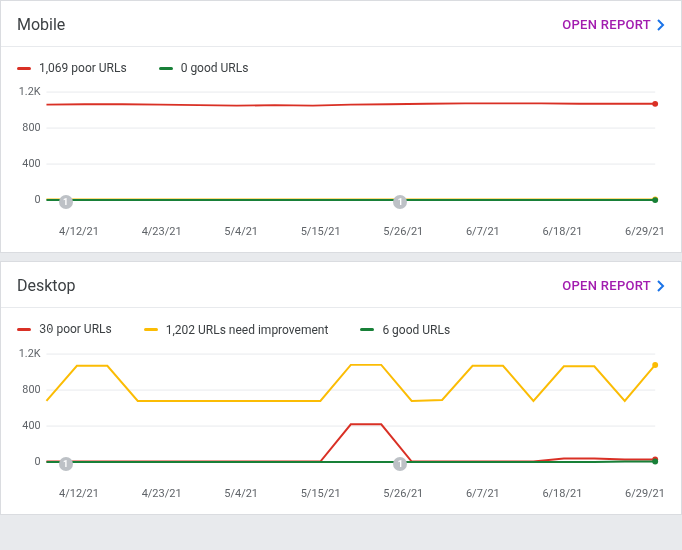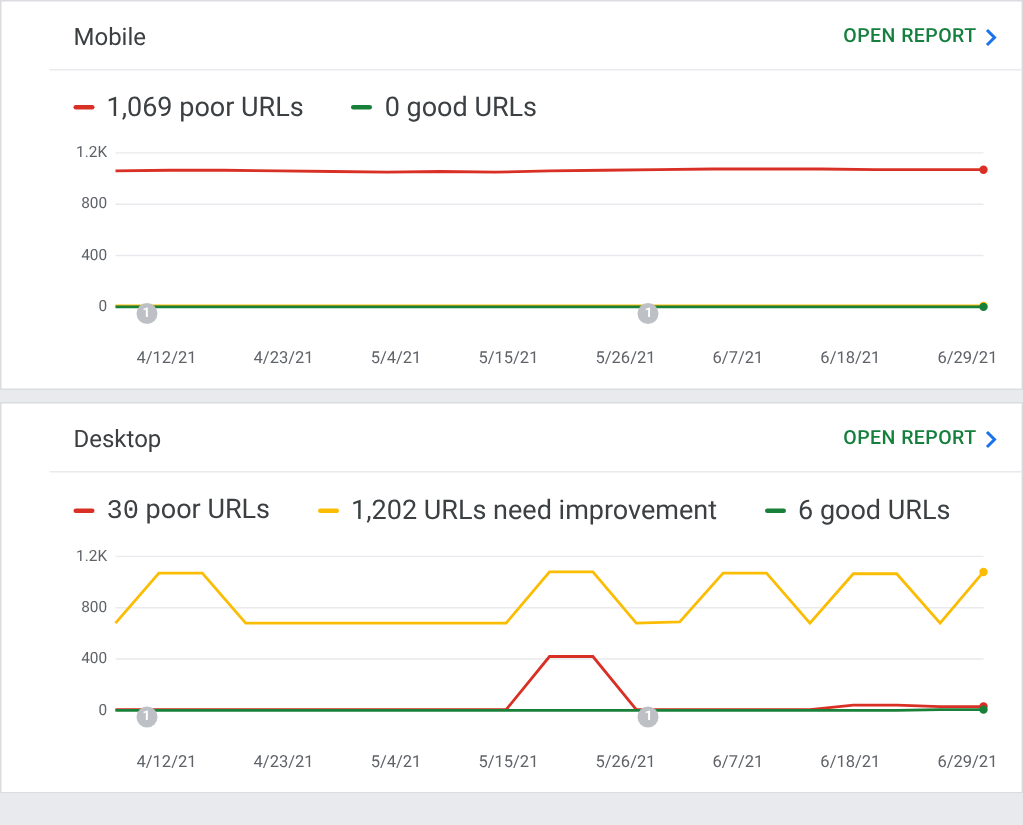--- a/index.html
+++ b/index.html
@@ -7,54 +7,53 @@
     margin: 0;
     font-family: Roboto, Arial, sans-serif;
     background: #e8eaed;
     font-size: 13px;
     color: #3c4043;
   }
   .card {
     background: #fff;
     margin: 0 0 8px 0;
     border: 1px solid #dadce0;
-    padding-left: 32px;
   }
   .card-header {
     display: flex;
     justify-content: space-between;
     align-items: center;
     padding: 14px 16px 12px 16px;
     border-bottom: 1px solid #e8eaed;
   }
   .card-title {
     font-size: 16px;
     color: #3c4043;
     font-weight: 400;
   }
   .open-report {
     display: flex;
     align-items: center;
-    color: #15803d;
+    color: #a21caf;
     font-size: 13px;
     font-weight: 500;
     letter-spacing: 0.3px;
     cursor: pointer;
   }
   .open-report svg { margin-left: 6px; }
   .legend {
     display: flex;
     gap: 32px;
     padding: 14px 16px 10px 16px;
   }
   .legend-item {
     display: flex;
     align-items: center;
     gap: 8px;
-    font-size: 18px;
+    font-size: 12px;
     color: #3c4043;
   }
   .swatch {
     width: 14px;
     height: 3px;
     border-radius: 2px;
   }
   .chart-area {
     padding: 0 16px 6px 16px;
     position: relative;

